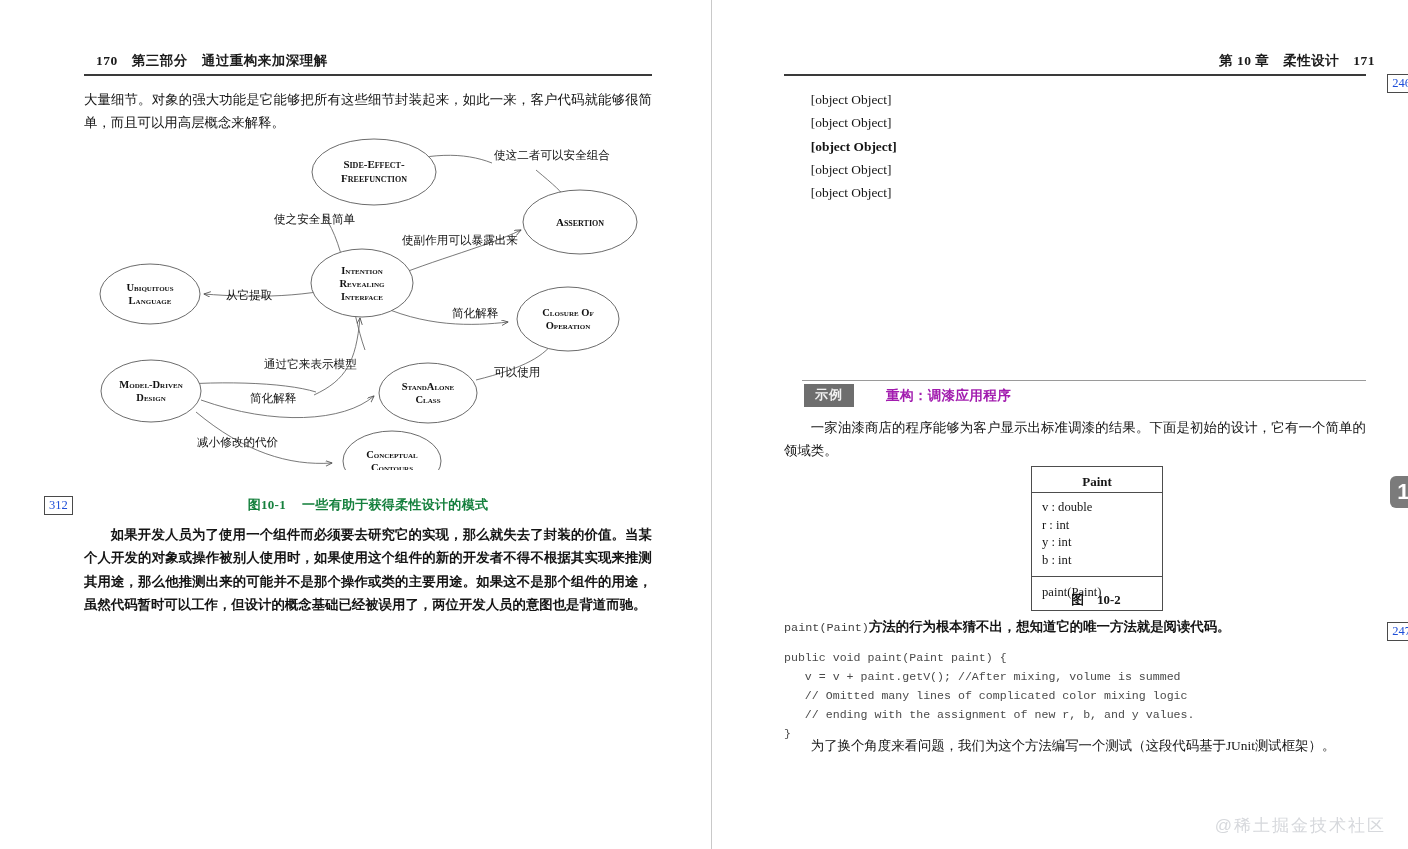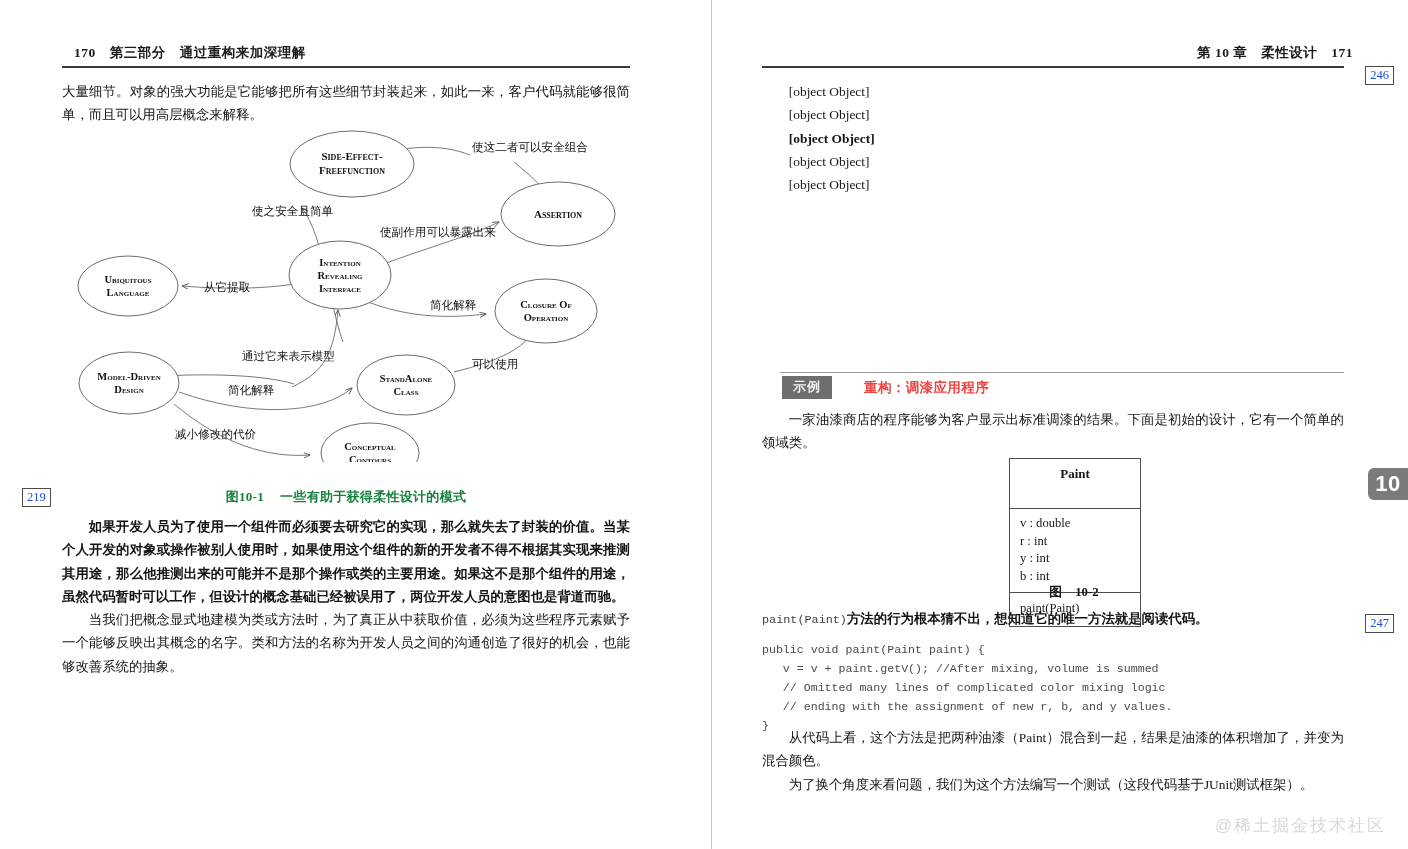--- a/index.html
+++ b/index.html
@@ -8,21 +8,21 @@
     background:#ffffff;
     font-family:"Liberation Serif", serif;
     color:#1a1a1a;
     overflow:hidden;
     position:relative;
   }
   .spread{position:absolute;inset:0;display:block;}
   .gutter{position:absolute;left:711px;top:0;width:1px;height:849px;background:#c9c9c9;}
 
   
-  .page{position:absolute;top:4px;height:643px;}
+  .page{position:absolute;top:12px;height:643px;margin-left:22px;}
   .page-left{left:0;width:711px;}
   .page-right{left:712px;width:696px;}
 
   
   .runhead{position:absolute;font-size:13.5px;font-weight:700;letter-spacing:.5px;color:#1b1b1b;white-space:nowrap;}
   .runhead .pg{font-family:"Liberation Serif",serif;}
   .runhead .sep{display:inline-block;width:14px;}
   .rule{position:absolute;height:1.6px;background:#3a3a3a;}
 
   
@@ -79,35 +79,35 @@
     font-size:13px;
     font-weight:700;
     padding:2px 11px 3px;
     letter-spacing:1px;
   }
   .ex-title{
     position:absolute;
     font-family:"Liberation Serif", serif;
     font-size:13.6px;
     font-weight:700;
-    color:#ef4444;
+    color:#a21caf;
     letter-spacing:.3px;
   }
 
   
   .umlbox{
     position:absolute;
     border:1.2px solid #4d4d4d;
     background:#fff;
     font-family:"Liberation Serif", serif;
     font-size:12.6px;
     color:#161616;
   }
   .uml-name{
-    text-align:center;font-weight:700;padding:7px 0 26px;
+    text-align:center;font-weight:700;padding:7px 0 2px;
     border-bottom:1.2px solid #4d4d4d;font-size:13px;
   }
   .uml-attrs{padding:6px 10px 7px;border-bottom:1.2px solid #4d4d4d;line-height:17.5px;}
   .uml-ops{padding:7px 10px 8px;line-height:17.5px;}
   .fig2cap{position:absolute;text-align:center;font-size:12.8px;font-weight:700;color:#141414;}
   .fig2cap .gap{display:inline-block;width:13px;}
 
   
   .code{
     position:absolute;
@@ -229,25 +229,24 @@
           <text x="166" y="272">简化解释</text>
           <text x="113" y="316">减小修改的代价</text>
         </g>
       </svg>
     </div>
 
     <div class="figcap" style="left:62px;top:484px;width:568px;">
       <span>图10-1</span><span style="display:inline-block;width:16px;"></span><span>一些有助于获得柔性设计的模式</span>
     </div>
 
-    <div class="marginnum" style="left:22px;top:484px;">219</div>
+    <div class="marginnum" style="left:22px;top:484px;">312</div>
 
     <div class="bodytext" style="left:62px;top:511px;width:568px;">
       <p class="bold">如果开发人员为了使用一个组件而必须要去研究它的实现，那么就失去了封装的价值。当某个人开发的对象或操作被别人使用时，如果使用这个组件的新的开发者不得不根据其实现来推测其用途，那么他推测出来的可能并不是那个操作或类的主要用途。如果这不是那个组件的用途，虽然代码暂时可以工作，但设计的概念基础已经被误用了，两位开发人员的意图也是背道而驰。</p>
-      <p>当我们把概念显式地建模为类或方法时，为了真正从中获取价值，必须为这些程序元素赋予一个能够反映出其概念的名字。类和方法的名称为开发人员之间的沟通创造了很好的机会，也能够改善系统的抽象。</p>
     </div>
   </div>
 
   <div class="gutter"></div>
 
   <div class="page page-right">
 
     <div class="runhead" style="right:55px;top:40px;">
       <span>第 10 章</span><span class="sep"></span><span>柔性设计</span><span class="sep"></span><span class="pg">171</span>
     </div>
@@ -293,19 +292,18 @@
       <p class="noind bold"><span class="inlinecode">paint(Paint)</span><span>方法的行为根本猜不出，想知道它的唯一方法就是阅读代码。</span></p>
     </div>
 
     <div class="code" style="left:50px;top:636px;width:582px;">public void paint(Paint paint) {
    v = v + paint.getV(); //After mixing, volume is summed
    // Omitted many lines of complicated color mixing logic
    // ending with the assignment of new r, b, and y values.
 }</div>
 
     <div class="bodytext" style="left:50px;top:722px;width:582px;">
-      <p>从代码上看，这个方法是把两种油漆（Paint）混合到一起，结果是油漆的体积增加了，并变为混合颜色。</p>
       <p>为了换个角度来看问题，我们为这个方法编写一个测试（这段代码基于JUnit测试框架）。</p>
     </div>
   </div>
 
   <div class="watermark" style="right:22px;bottom:12px;">@稀土掘金技术社区</div>
 </div>
 
 </body></html>

